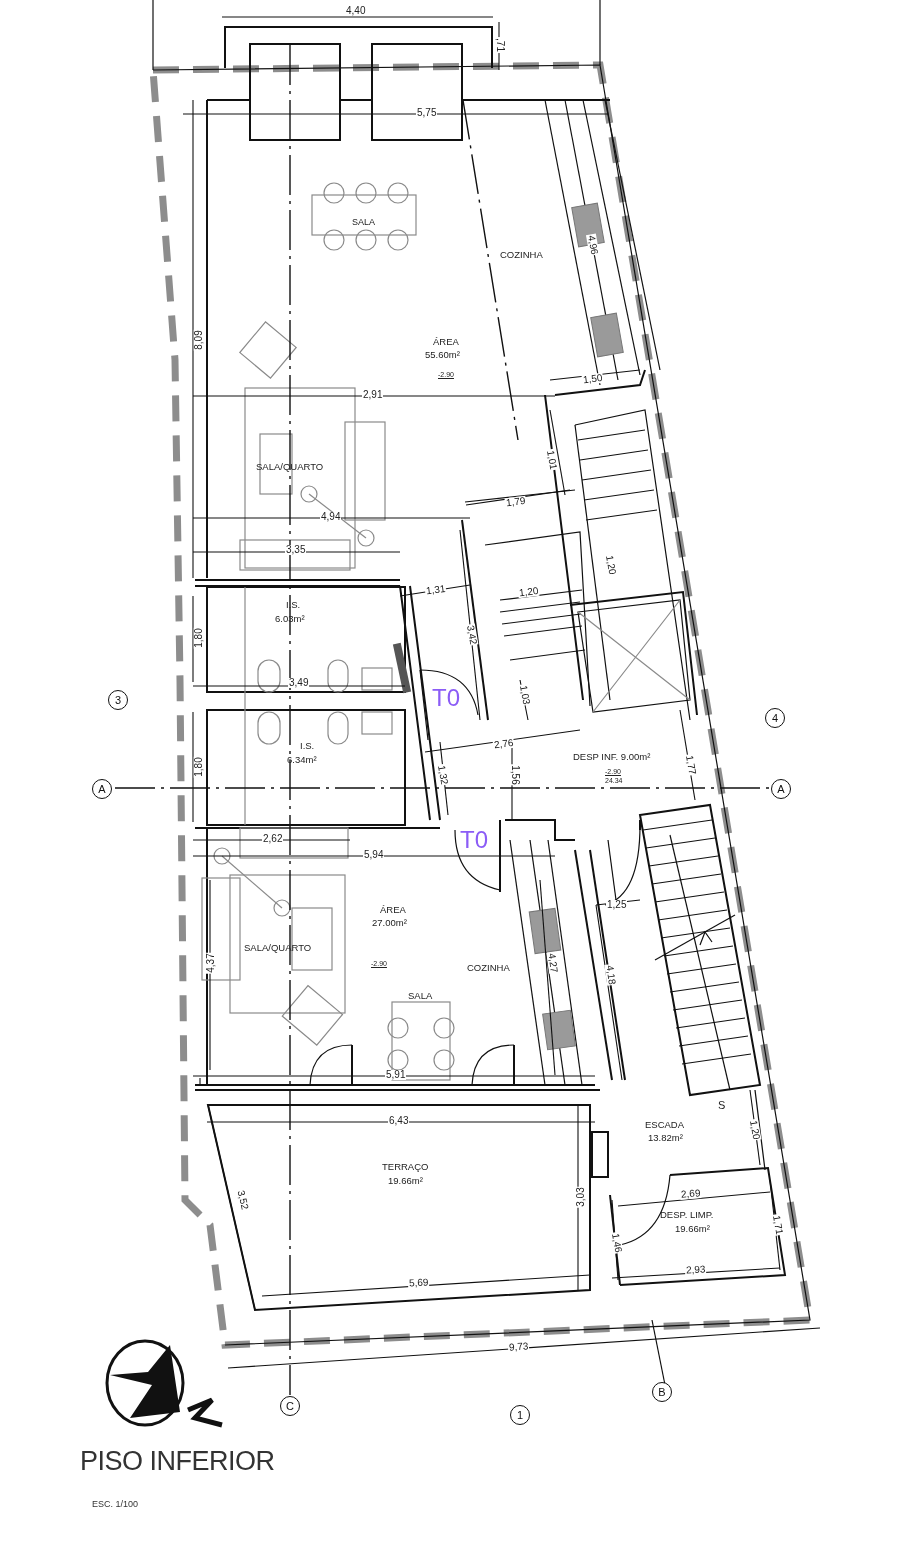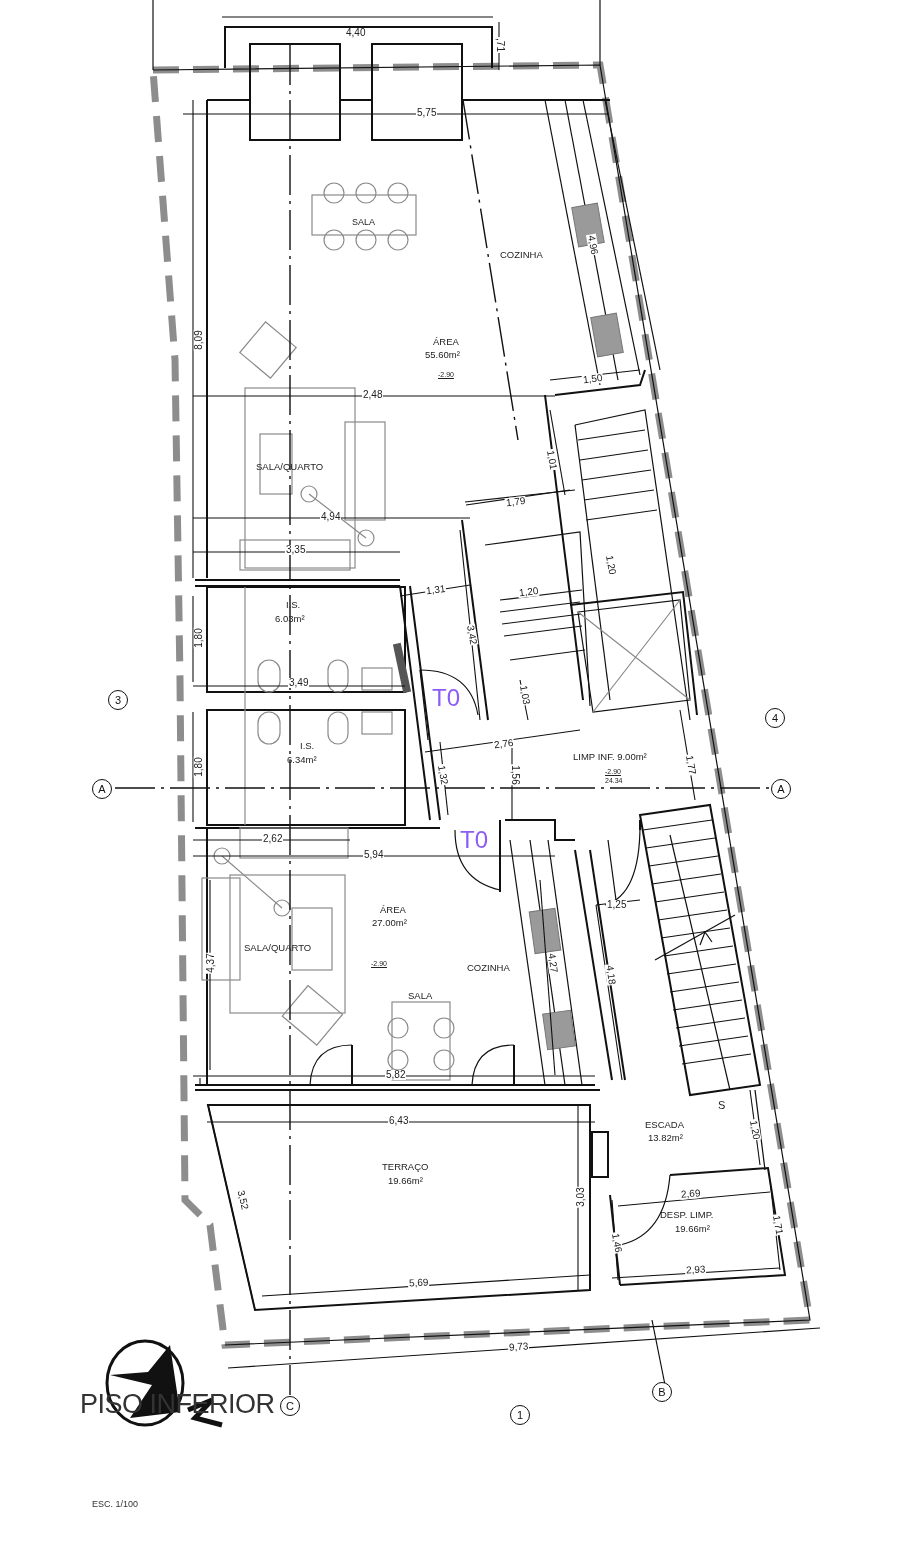--- a/index.html
+++ b/index.html
@@ -260,21 +260,21 @@
 <div class="lbl room" style="left:433px;top:337px;">ÁREA</div>
 <div class="lbl room" style="left:425px;top:350px;">55.60m²</div>
 <div class="lbl" style="left:438px;top:371px;font-size:7px;text-decoration:underline;">-2.90</div>
 <div class="lbl room" style="left:256px;top:462px;">SALA/QUARTO</div>
 
 <div class="lbl room" style="left:286px;top:600px;">I.S.</div>
 <div class="lbl room" style="left:275px;top:614px;">6.03m²</div>
 <div class="lbl room" style="left:300px;top:741px;">I.S.</div>
 <div class="lbl room" style="left:287px;top:755px;">6.34m²</div>
 
-<div class="lbl room" style="left:573px;top:752px;">LIMP INF. 9.00m²</div>
+<div class="lbl room" style="left:573px;top:752px;">DESP INF. 9.00m²</div>
 <div class="lbl" style="left:605px;top:768px;font-size:7px;text-decoration:underline;">-2.90</div>
 <div class="lbl" style="left:605px;top:777px;font-size:7px;">24.34</div>
 
 <div class="lbl t0" style="left:432px;top:686px;">T0</div>
 <div class="lbl t0" style="left:460px;top:828px;">T0</div>
 
 <div class="lbl room" style="left:380px;top:905px;">ÁREA</div>
 <div class="lbl room" style="left:372px;top:918px;">27.00m²</div>
 <div class="lbl" style="left:371px;top:960px;font-size:7px;text-decoration:underline;">-2.90</div>
 <div class="lbl room" style="left:244px;top:943px;">SALA/QUARTO</div>
@@ -282,35 +282,35 @@
 <div class="lbl room" style="left:408px;top:991px;">SALA</div>
 
 <div class="lbl room" style="left:382px;top:1162px;">TERRAÇO</div>
 <div class="lbl room" style="left:388px;top:1176px;">19.66m²</div>
 <div class="lbl room" style="left:645px;top:1120px;">ESCADA</div>
 <div class="lbl room" style="left:648px;top:1133px;">13.82m²</div>
 <div class="lbl room" style="left:660px;top:1210px;">DESP. LIMP.</div>
 <div class="lbl room" style="left:675px;top:1224px;">19.66m²</div>
 <div class="lbl" style="left:718px;top:1100px;font-size:11px;">S</div>
 
-<div class="lbl dimt" style="left:345px;top:28px;">4,40</div>
+<div class="lbl dimt" style="left:345px;top:6px;">4,40</div>
 <div class="lbl dimt" style="left:372px;top:108px;margin-left:44px;">5,75</div>
-<div class="lbl dimt" style="left:362px;top:390px;">2,48</div>
+<div class="lbl dimt" style="left:362px;top:390px;">2,91</div>
 <div class="lbl dimt" style="left:582px;top:374px;transform:rotate(-7deg);">1,50</div>
 <div class="lbl dimt" style="left:505px;top:497px;transform:rotate(-7deg);">1,79</div>
 <div class="lbl dimt" style="left:320px;top:512px;">4,94</div>
 <div class="lbl dimt" style="left:285px;top:545px;">3,35</div>
 <div class="lbl dimt" style="left:425px;top:585px;transform:rotate(-7deg);">1,31</div>
 <div class="lbl dimt" style="left:518px;top:587px;transform:rotate(-7deg);">1,20</div>
 <div class="lbl dimt" style="left:288px;top:678px;">3,49</div>
 <div class="lbl dimt" style="left:493px;top:739px;transform:rotate(-7deg);">2,76</div>
 <div class="lbl dimt" style="left:262px;top:834px;">2,62</div>
 <div class="lbl dimt" style="left:363px;top:850px;">5,94</div>
 <div class="lbl dimt" style="left:606px;top:900px;">1,25</div>
-<div class="lbl dimt" style="left:385px;top:1070px;">5,82</div>
+<div class="lbl dimt" style="left:385px;top:1070px;">5,91</div>
 <div class="lbl dimt" style="left:388px;top:1116px;">6,43</div>
 <div class="lbl dimt" style="left:408px;top:1278px;transform:rotate(-3deg);">5,69</div>
 <div class="lbl dimt" style="left:680px;top:1189px;transform:rotate(-5deg);">2,69</div>
 <div class="lbl dimt" style="left:685px;top:1265px;transform:rotate(-3deg);">2,93</div>
 <div class="lbl dimt" style="left:508px;top:1342px;transform:rotate(-4deg);">9,73</div>
 
 <div class="lbl dimt" style="left:492px;top:40px;transform:rotate(90deg);">,71</div>
 <div class="lbl dimt" style="left:582px;top:240px;transform:rotate(80deg);">4,96</div>
 <div class="lbl dimt" style="left:188px;top:335px;transform:rotate(-90deg);">8,09</div>
 <div class="lbl dimt" style="left:541px;top:455px;transform:rotate(80deg);">1,01</div>
@@ -332,14 +332,14 @@
 <div class="lbl dimt" style="left:606px;top:1238px;transform:rotate(80deg);">1,46</div>
 
 <div class="bubble" style="left:108px;top:690px;">3</div>
 <div class="bubble" style="left:765px;top:708px;">4</div>
 <div class="bubble" style="left:92px;top:779px;">A</div>
 <div class="bubble" style="left:771px;top:779px;">A</div>
 <div class="bubble" style="left:280px;top:1396px;">C</div>
 <div class="bubble" style="left:510px;top:1405px;">1</div>
 <div class="bubble" style="left:652px;top:1382px;">B</div>
 
-<div class="lbl title" style="left:80px;top:1391px;">PISO INFERIOR</div>
+<div class="lbl title" style="left:80px;top:1448px;">PISO INFERIOR</div>
 <div class="lbl scale" style="left:84px;top:1500px;">ESC. 1/100</div>
 
 </body></html>

